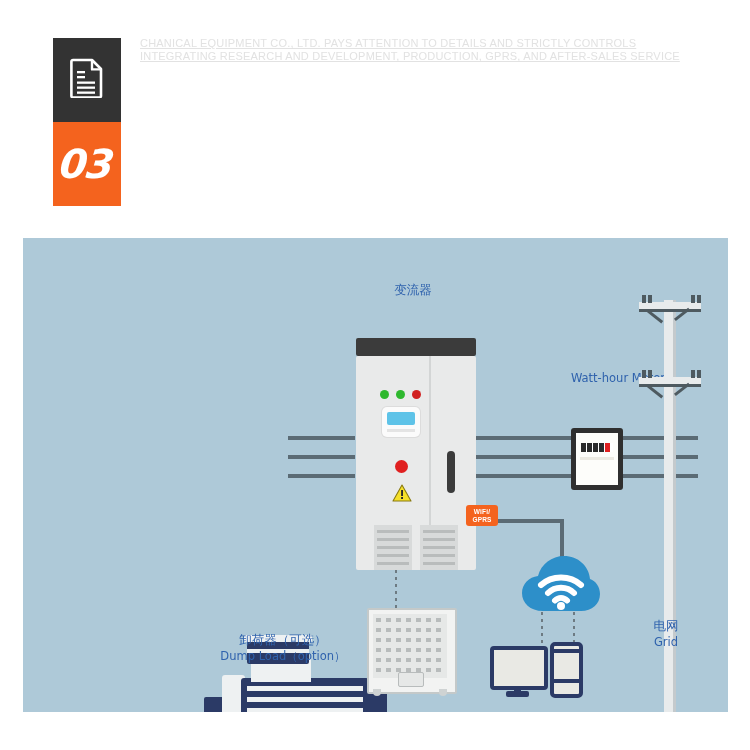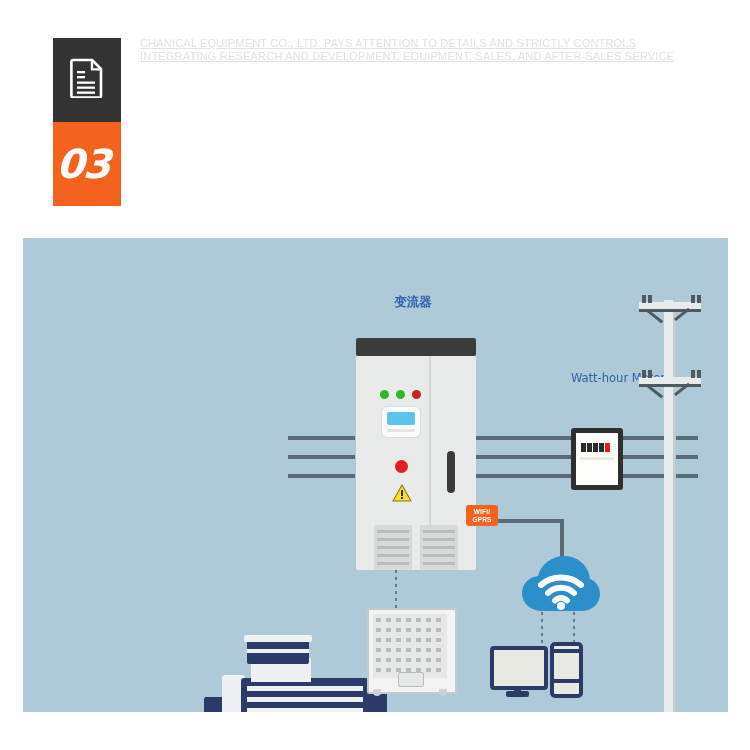--- a/index.html
+++ b/index.html
@@ -128,21 +128,21 @@
           </svg>
         </span>
       </div>
       <div class="badge-bottom">
         <span class="badge-num">03</span>
       </div>
     </div>
 
     <div class="head-text">
       <div class="head-sub">CHANICAL EQUIPMENT CO., LTD. PAYS ATTENTION TO DETAILS AND STRICTLY CONTROLS</div>
-      <div class="head-sub" style="margin-top:0">INTEGRATING RESEARCH AND DEVELOPMENT, EQUIPMENT, SALES, AND AFTER-SALES SERVICE</div>
+      <div class="head-sub" style="margin-top:0">INTEGRATING RESEARCH AND DEVELOPMENT, PRODUCTION, GPRS, AND AFTER-SALES SERVICE</div>
     </div>
   </div>
 
   <div class="diagram">
 
     <div class="pline" style="left:265px;top:198px;width:67px;"></div>
     <div class="pline" style="left:265px;top:217px;width:67px;"></div>
     <div class="pline" style="left:265px;top:236px;width:67px;"></div>
 
     <div class="pline" style="left:440px;top:198px;width:235px;"></div>
@@ -164,21 +164,21 @@
         <div class="gen-box"></div>
         <div class="gen-box-top"></div>
         <div class="gen-box-band"></div>
         <div class="gen-fin" style="top:46px"></div>
         <div class="gen-fin" style="top:57px"></div>
         <div class="gen-fin" style="top:68px"></div>
 
       </div>
     </div>
 
-    <div class="lab" style="left:300px;top:56px;width:180px;font-weight:bold;">
+    <div class="lab" style="left:300px;top:44px;width:180px;">
       <div class="cn">变流器</div>
     </div>
 
     <div style="position:absolute;left:333px;top:100px;width:120px;height:232px;">
       <div class="conv-top" style="left:0;top:0;width:120px;height:18px;"></div>
       <div class="conv-body" style="left:0;top:18px;width:120px;height:214px;"></div>
       <div class="conv-divider" style="left:73px;top:18px;width:2px;height:214px;"></div>
 
       <div class="led" style="left:24px;top:52px;background:#2eb82e;"></div>
       <div class="led" style="left:40px;top:52px;background:#2eb82e;"></div>
@@ -250,20 +250,24 @@
       <div class="pole-arm" style="left:4px;top:119px;width:62px;height:7px;"></div>
       <div class="pole-arm-sh" style="left:4px;top:126px;width:62px;height:2.5px;"></div>
       <div class="insul" style="left:7px;top:112px;"></div>
       <div class="insul" style="left:13px;top:112px;"></div>
       <div class="insul" style="left:56px;top:112px;"></div>
       <div class="insul" style="left:62px;top:112px;"></div>
       <div class="pole-brace" style="left:14px;top:127px;width:18px;height:3px;transform:rotate(38deg);transform-origin:left top;"></div>
       <div class="pole-brace" style="left:55px;top:127px;width:18px;height:3px;transform:rotate(142deg);transform-origin:left top;"></div>
     </div>
 
+    <div class="lab" style="left:588px;top:380px;width:110px;">
+      <div class="cn">电网</div>
+      <div class="en">Grid</div>
+    </div>
 
     <div class="wifi-badge" style="left:443px;top:267px;width:28px;">
       <div>WiFi/</div>
       <div>GPRS</div>
     </div>
 
     <span class="cloud" style="left:497px;top:315px;">
       <svg width="82" height="62" viewBox="0 0 82 62">
         <path d="M23 58 C10 58 2 50 2 40 C2 31 9 24 18 23 C21 11 32 3 44 3 C58 3 69 13 70 26 C76 28 80 34 80 41 C80 51 72 58 61 58 Z" fill="#2d8fc9"></path>
         <path d="M21 32 C32 22 50 22 61 32" fill="none" stroke="#ffffff" stroke-width="6" stroke-linecap="round"></path>
@@ -332,15 +336,19 @@
           <div class="dl-vent" style="left:33px;top:54px;"></div>
         <div class="dl-vent" style="left:43px;top:54px;"></div>
           <div class="dl-vent" style="left:53px;top:54px;"></div>
         <div class="dl-vent" style="left:63px;top:54px;"></div>
       </div>
       <div class="dl-comp" style="left:29px;top:62px;width:24px;height:13px;"></div>
       <div class="dl-foot" style="left:4px;top:79px;"></div>
       <div class="dl-foot" style="left:70px;top:79px;"></div>
     </div>
 
+    <div class="lab" style="left:180px;top:394px;width:160px;text-align:center;">
+      <div class="cn">卸荷器（可选）</div>
+      <div class="en">Dump Load（option）</div>
+    </div>
 
   </div>
 </div>
 
 </body></html>

